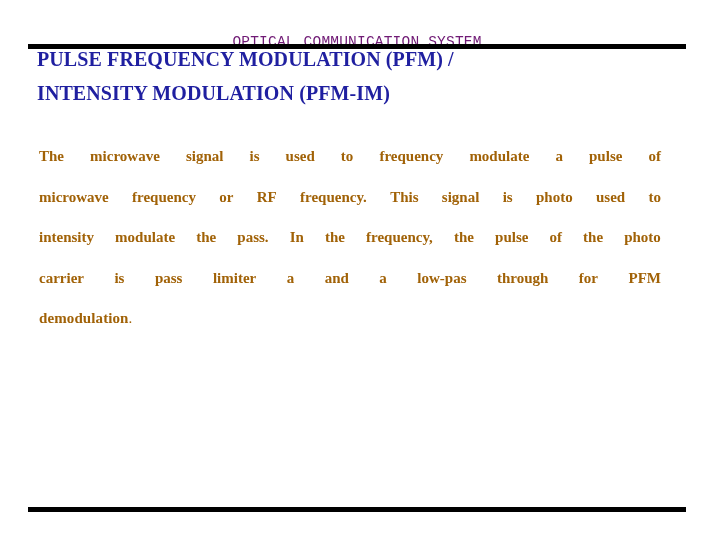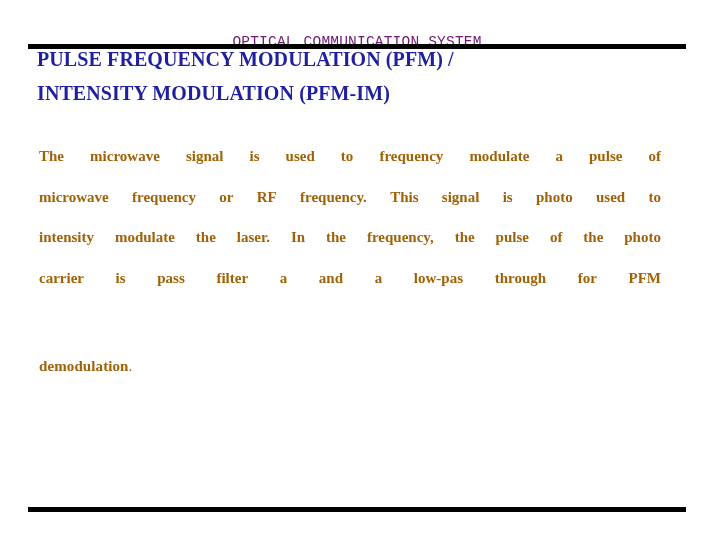--- a/index.html
+++ b/index.html
@@ -97,21 +97,20 @@
     display: flex;
     justify-content: space-between;
     width: 622px;
     white-space: nowrap;
   }
   .body-line.justify .w {
     white-space: pre;
   }
   .body-line.loose {
     letter-spacing: 0.1px;
-    margin-top: 48px;
   }
   .trailing-dot {
     font-weight: normal;
   }
 </style>
 </head>
 <body>
 
 <div class="slide">
 
@@ -148,35 +147,35 @@
         <span class="w">signal</span>
         <span class="w">is</span>
         <span class="w">photo</span>
         <span class="w">used</span>
         <span class="w">to</span>
       </span>
     <span class="body-line justify">
         <span class="w">intensity</span>
         <span class="w">modulate</span>
         <span class="w">the</span>
-        <span class="w">laser.</span>
+        <span class="w">pass.</span>
         <span class="w">In</span>
         <span class="w">the</span>
         <span class="w">frequency,</span>
         <span class="w">the</span>
         <span class="w">pulse</span>
         <span class="w">of</span>
         <span class="w">the</span>
         <span class="w">photo</span>
       </span>
     <span class="body-line justify">
         <span class="w">carrier</span>
         <span class="w">is</span>
         <span class="w">pass</span>
-        <span class="w">filter</span>
+        <span class="w">limiter</span>
         <span class="w">a</span>
         <span class="w">and</span>
         <span class="w">a</span>
         <span class="w">low-pas</span>
         <span class="w">through</span>
         <span class="w">for</span>
         <span class="w">PFM</span>
       </span>
     <span class="body-line loose"><span>demodulation</span><span class="trailing-dot">.</span></span>
   </div>

